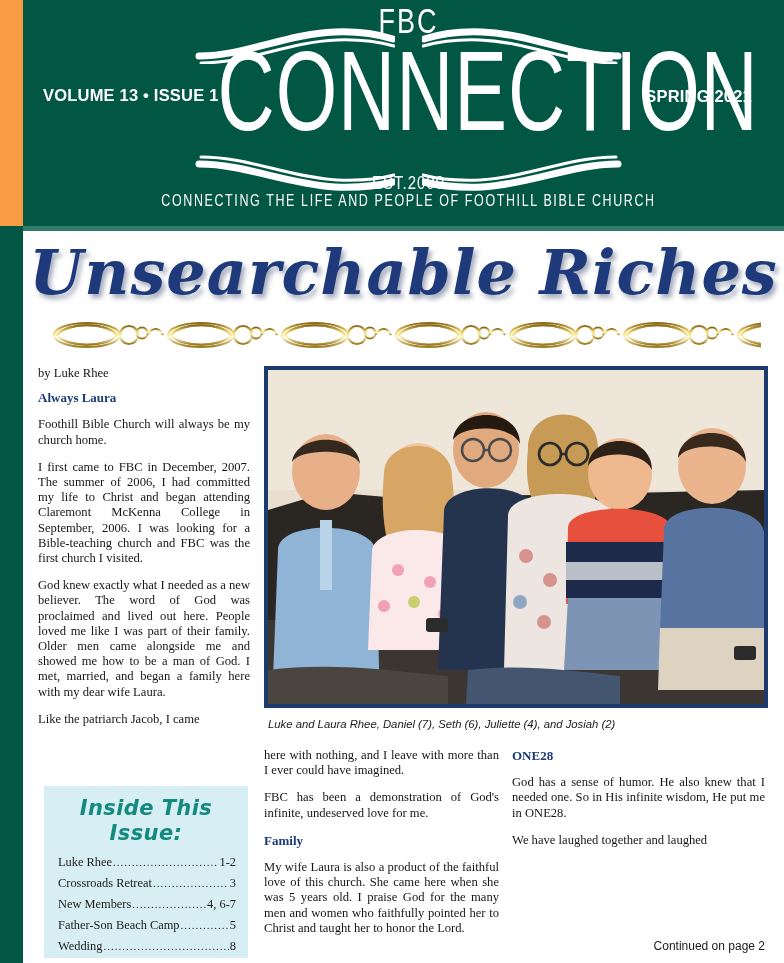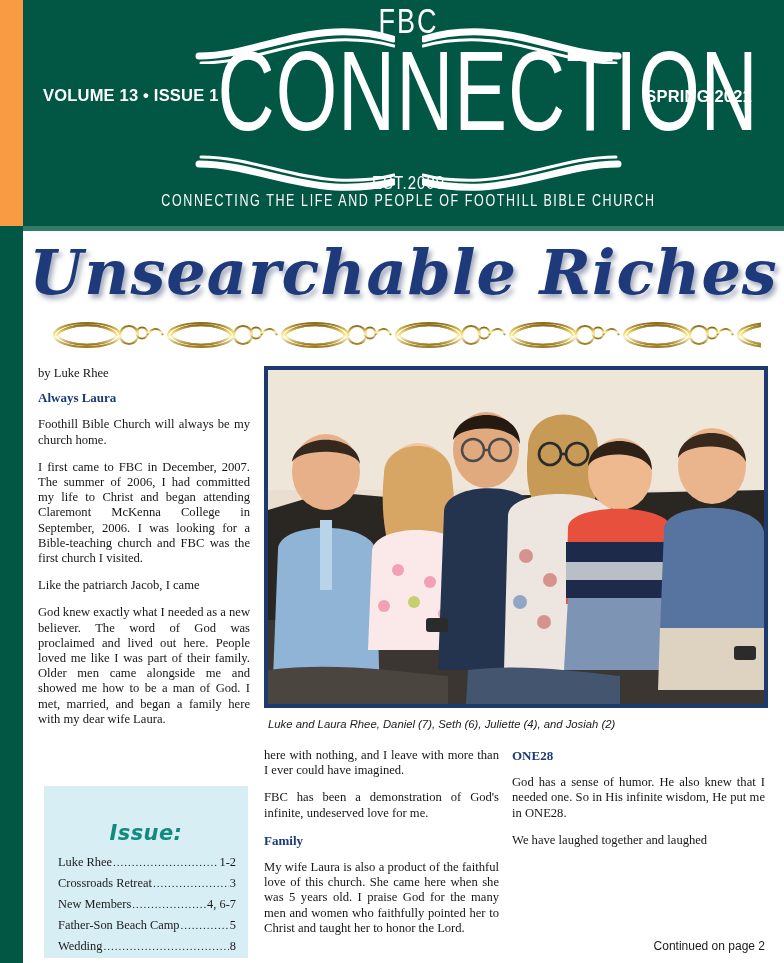--- a/index.html
+++ b/index.html
@@ -311,22 +311,22 @@
       <use href="#motif" x="684"></use>
     </svg>
   </div>
 </div>
 
 <div class="col col-left">
   <p class="byline">by Luke Rhee</p>
   <p class="subhead">Always Laura</p>
   <p>Foothill Bible Church will always be my church home.</p>
   <p>I first came to FBC in December, 2007. The summer of 2006, I had committed my life to Christ and began attending Claremont McKenna College in September, 2006. I was looking for a Bible-teaching church and FBC was the first church I visited.</p>
+  <p>God knew exactly what I needed as a new believer. The word of God was proclaimed and lived out here. People loved me like I was part of their family. Older men came alongside me and showed me how to be a man of God. I met, married, and began a family here with my dear wife Laura.</p>
   <p>Like the patriarch Jacob, I came</p>
-  <p>God knew exactly what I needed as a new believer. The word of God was proclaimed and lived out here. People loved me like I was part of their family. Older men came alongside me and showed me how to be a man of God. I met, married, and began a family here with my dear wife Laura.</p>
 </div>
 
 <div class="photo">
   <svg viewBox="0 0 496 334" preserveAspectRatio="xMidYMid slice">
     <rect x="0" y="0" width="496" height="334" fill="#e9ded0"></rect>
     <rect x="0" y="0" width="496" height="120" fill="#efe6da"></rect>
 
     <path d="M0 140 L60 122 L130 128 L496 120 L496 334 L0 334 Z" fill="#2a2622"></path>
     <rect x="0" y="250" width="496" height="84" fill="#3b3631"></rect>
 
@@ -393,21 +393,21 @@
 <div class="col col-right">
   <p class="subhead">ONE28</p>
   <p>God has a sense of humor. He also knew that I needed one. So in His infinite wisdom, He put me in ONE28.</p>
   <p>We have laughed together and laughed</p>
 </div>
 
 <div class="continued">Continued on page 2</div>
 
 <div class="issue-box">
   <div class="issue-title">
-    <br>
+    <span>Inside This</span><br>
     <span>Issue:</span>
   </div>
   <div class="issue-list">
     <div class="issue-row">
       <span class="nm">Luke Rhee</span>
       <span class="dots">..................................</span>
       <span class="pg">1-2</span>
     </div>
     <div class="issue-row">
       <span class="nm">Crossroads Retreat</span>

